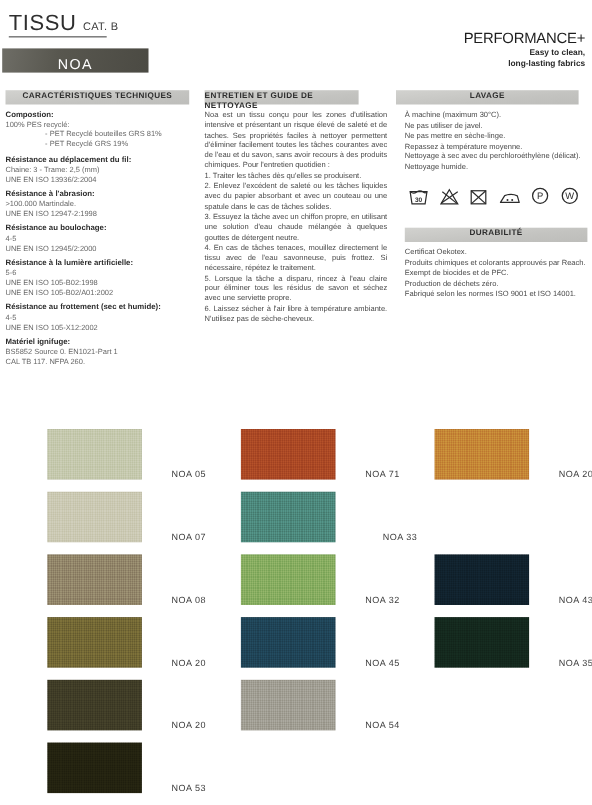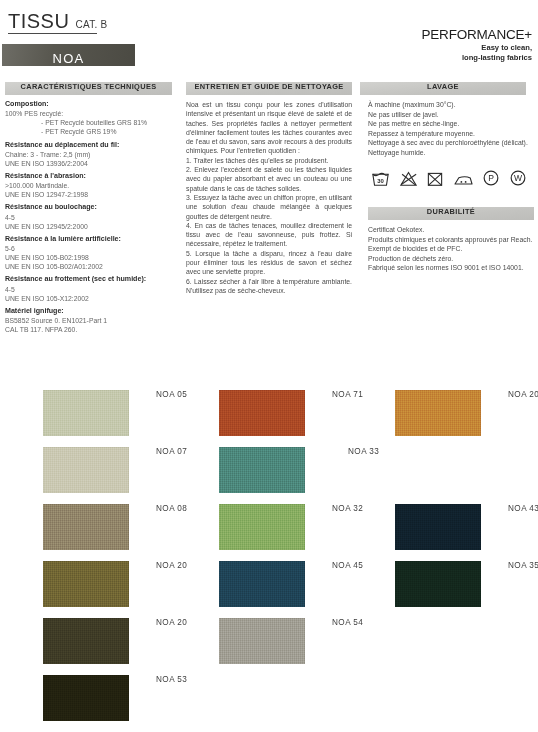--- a/index.html
+++ b/index.html
@@ -94,21 +94,21 @@
     justify-content: center;
   }
   .sec-head span {
     font-size: 7.4px;
     font-weight: bold;
     letter-spacing: 0.35px;
     color: #2d2d2d;
     text-transform: uppercase;
   }
   #head-tech  { left: 5px;   top: 82px; width: 167px; }
-  #head-care  { left: 186px; top: 82px; width: 166px; }
+  #head-care  { left: 186px; top: 82px; width: 140px; }
   #head-wash  { left: 360px; top: 82px; width: 166px; }
   #head-dura  { left: 368px; top: 207px; width: 166px; }
 
   
   .col {
     position: absolute;
     font-size: 6.9px;
     line-height: 1.33;
     color: #4d4d4d;
   }
@@ -171,21 +171,21 @@
   .swatch-grid {
     position: absolute;
     left: 0;
     top: 390px;
     width: 538px;
     height: 342px;
   }
   .swatch-cell {
     position: absolute;
     display: flex;
-    align-items: flex-start;
+    align-items: flex-end;
     padding-left: 12px;
   }
   .chip {
     width: 86px;
     height: 46px;
     position: relative;
     background-repeat: repeat;
     background-size: 3px 3px;
     box-shadow: inset 0 0 0 0.5px rgba(0,0,0,0.05);
   }

